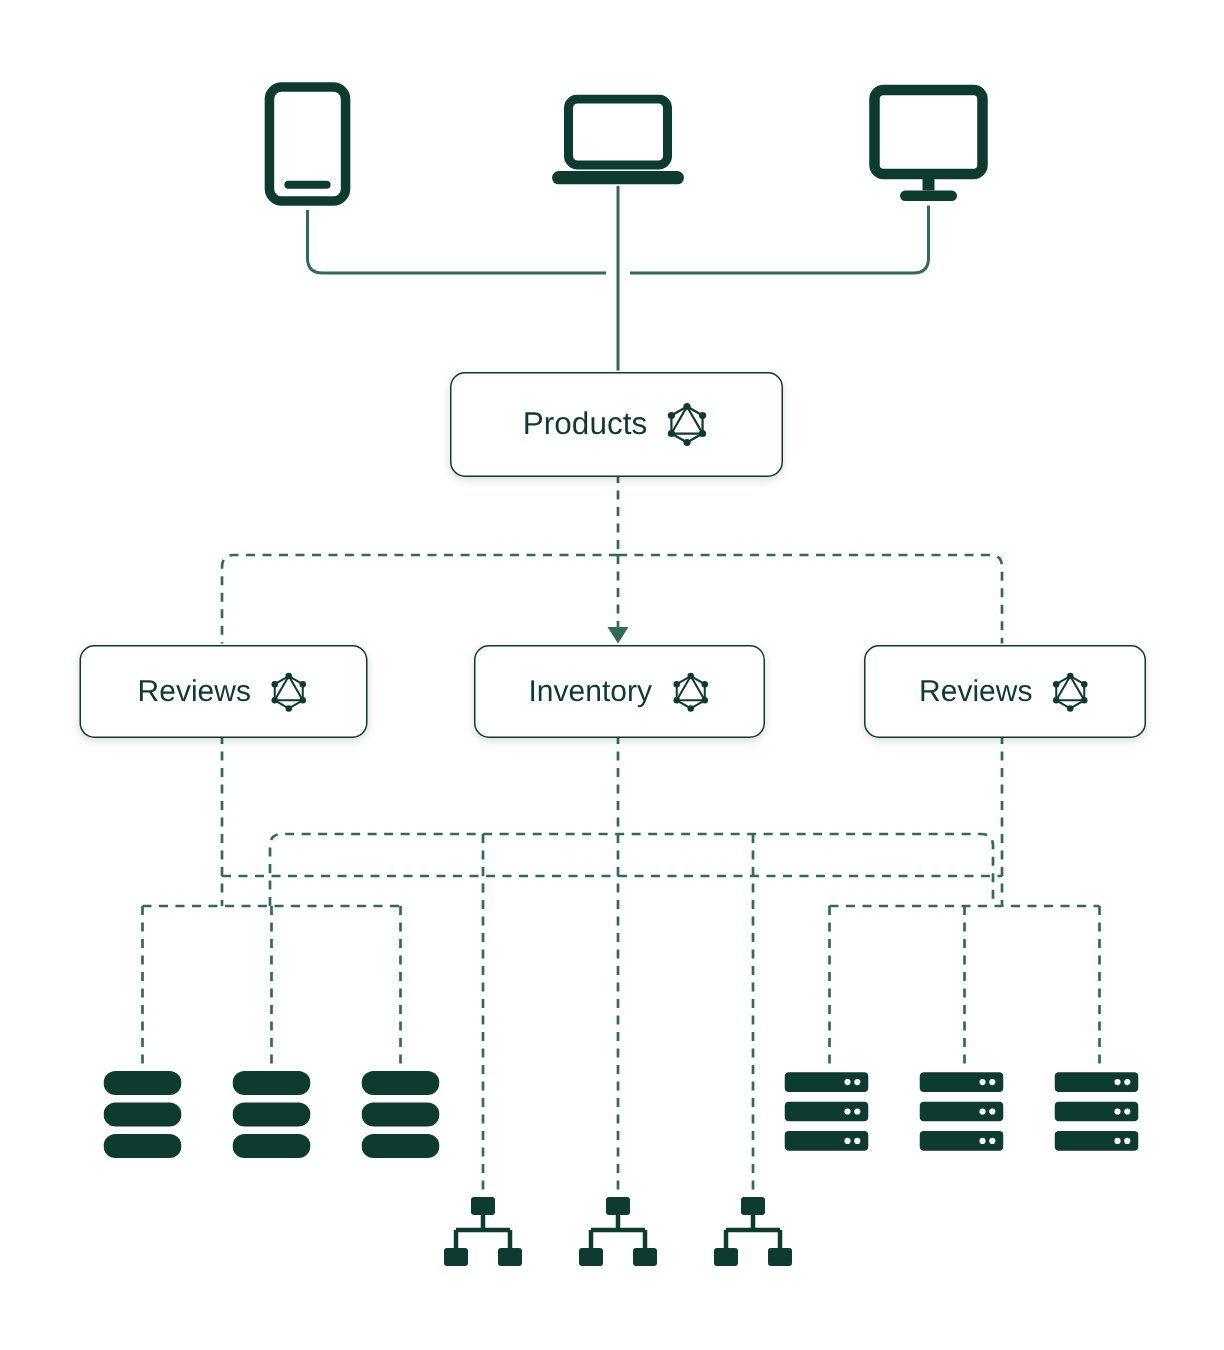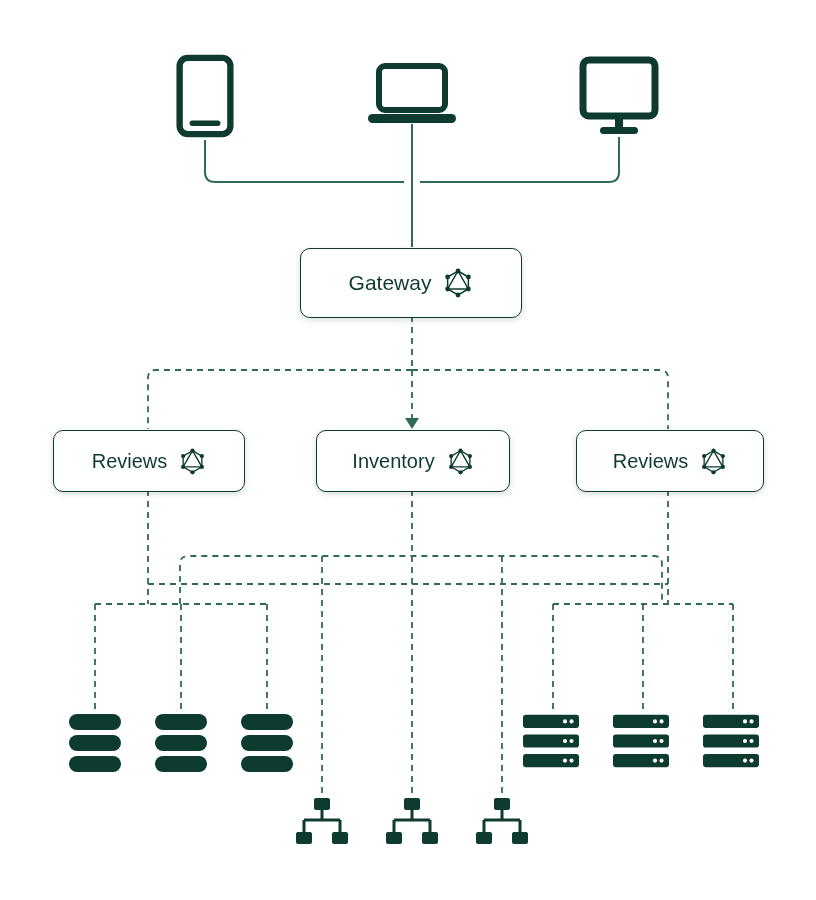--- a/index.html
+++ b/index.html
@@ -85,21 +85,21 @@
   </div>
   <div class="icon desktop">
     <svg width="80" height="80" viewBox="0 0 80 80">
       <rect class="dev-stroke" x="4" y="4" width="72" height="56" rx="6" stroke-width="7"></rect>
       <rect class="dev-fill" x="36" y="60" width="8" height="11"></rect>
       <rect class="dev-fill" x="21" y="71" width="38" height="7" rx="3.5"></rect>
     </svg>
   </div>
 
   <div class="node gateway">
-    <span>Gateway</span>
+    <span>Products</span>
     <svg class="gql" width="30" height="30" viewBox="0 0 100 100">
       <path d="M50,10 L84.6,30 L84.6,70 L50,90 L15.4,70 L15.4,30 Z"></path>
       <path d="M50,10 L84.6,70 L15.4,70 Z"></path>
       <circle cx="50" cy="10" r="8"></circle>
         <circle cx="84.6" cy="30" r="8"></circle>
         <circle cx="84.6" cy="70" r="8"></circle>
       <circle cx="50" cy="90" r="8"></circle>
         <circle cx="15.4" cy="70" r="8"></circle>
         <circle cx="15.4" cy="30" r="8"></circle>
     </svg>

